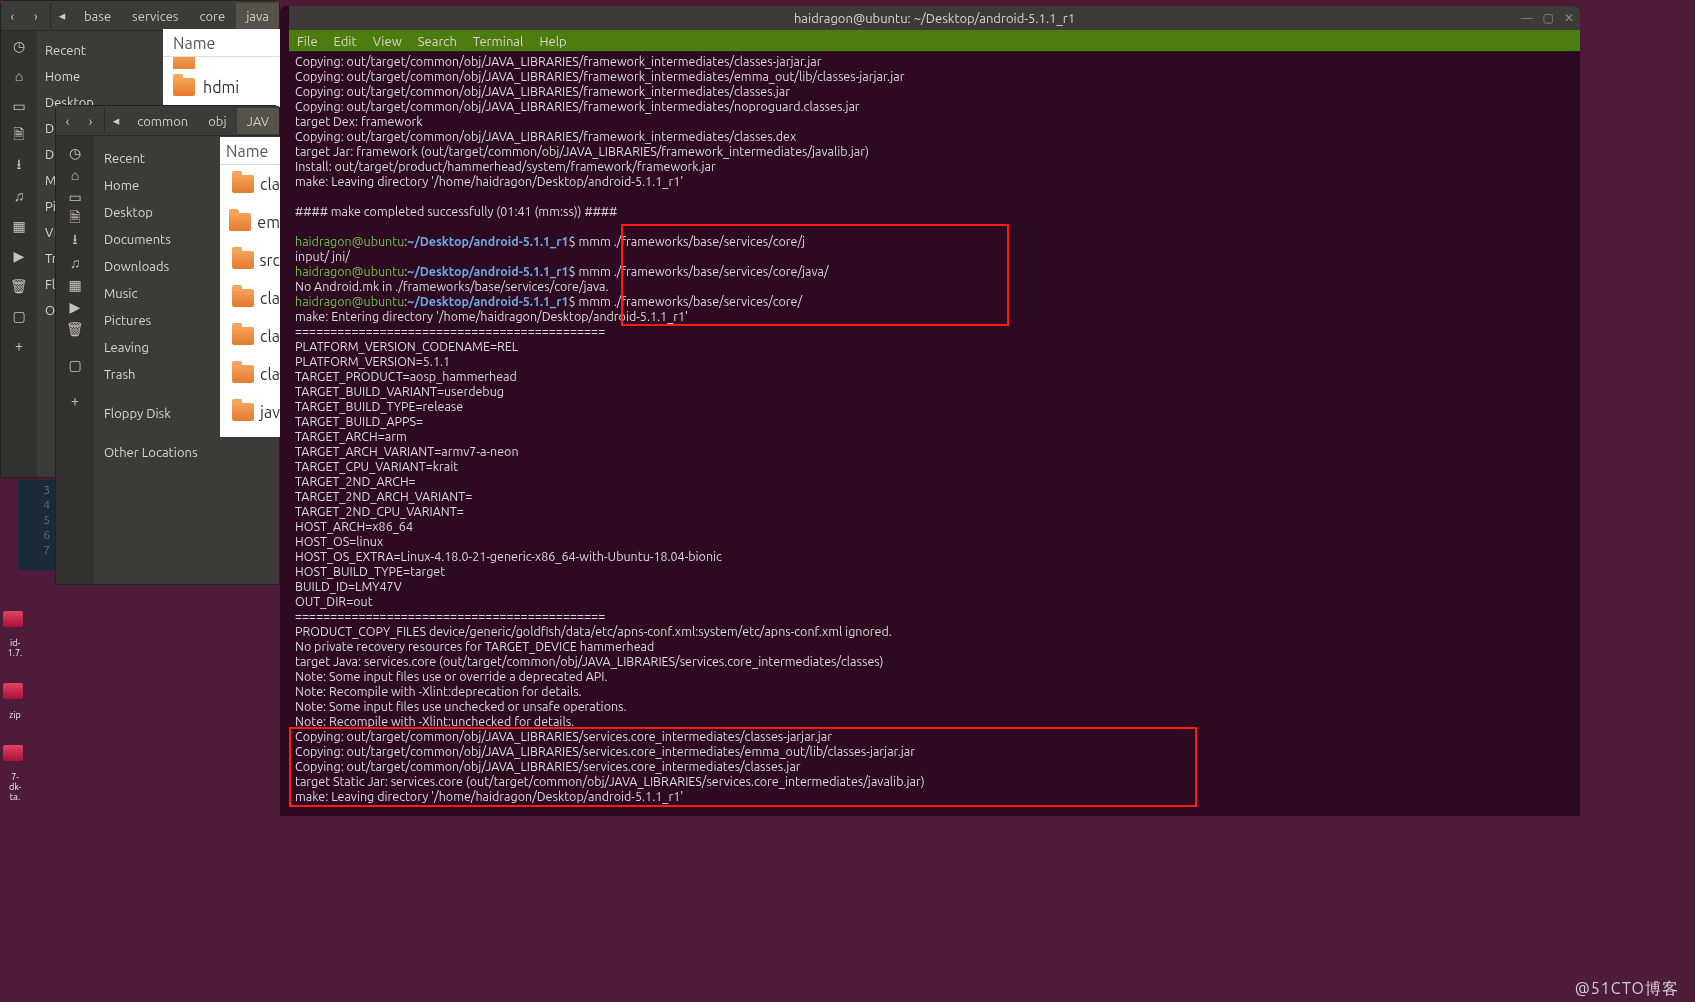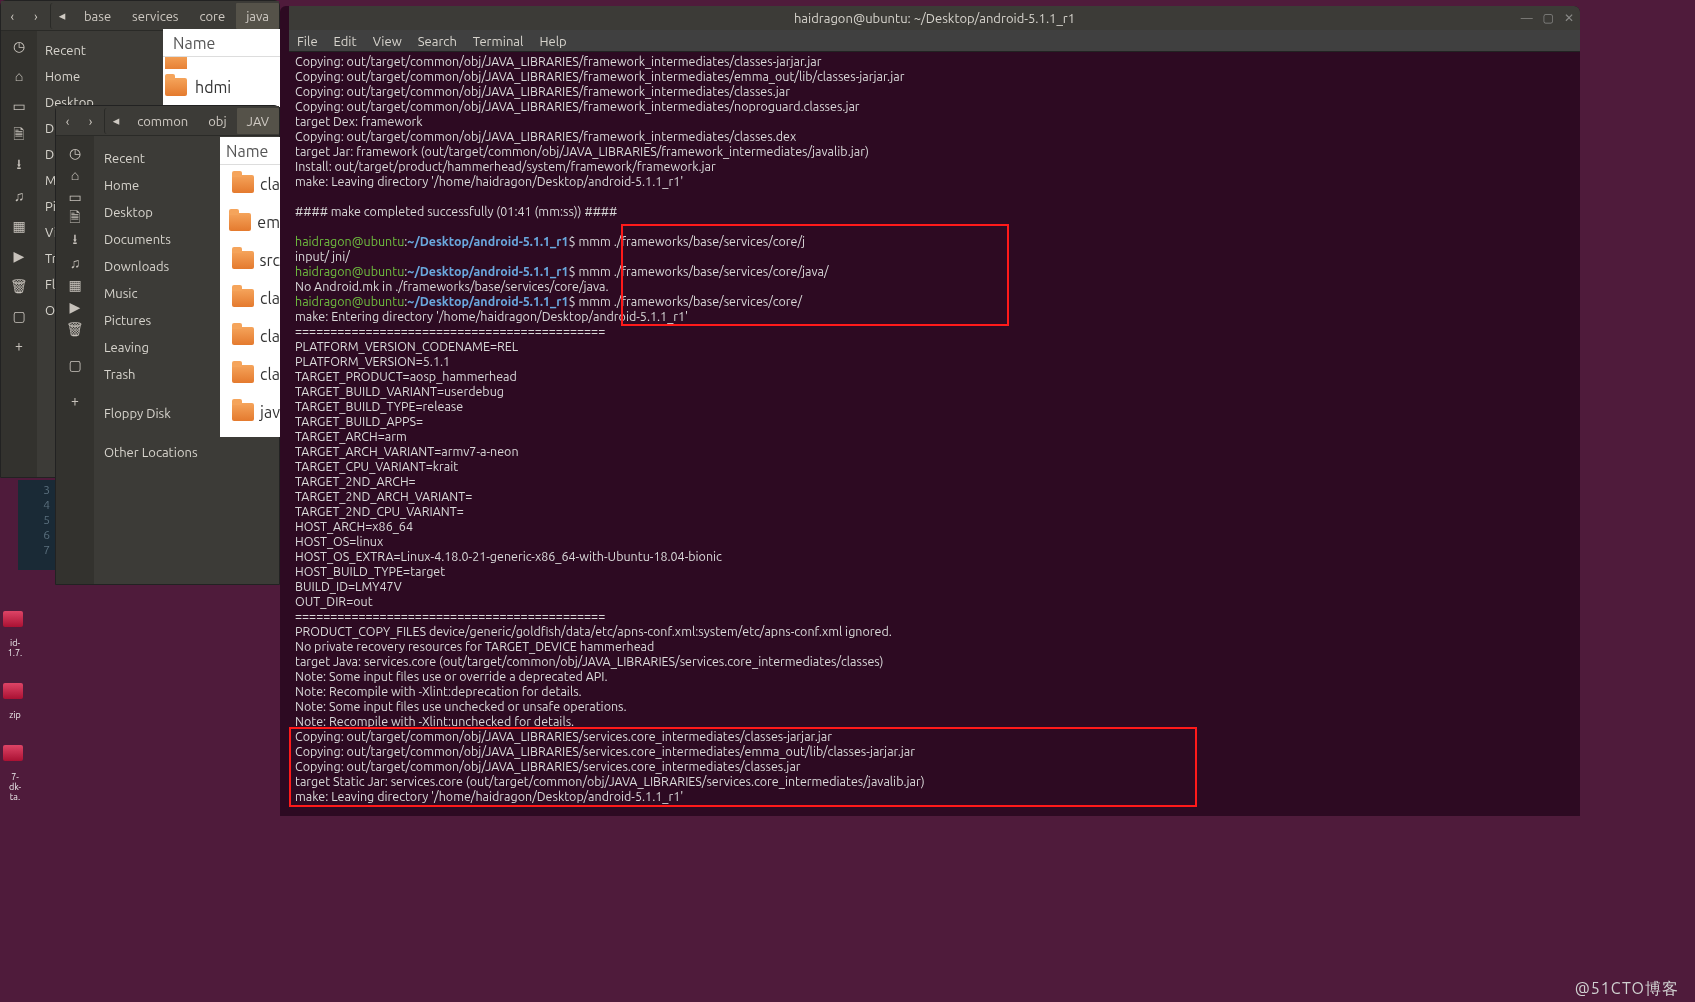--- a/index.html
+++ b/index.html
@@ -27,21 +27,21 @@
   .fm-back-sidebar { width:36px; background:#33322e; display:flex; flex-direction:column; align-items:center; padding-top:6px; gap:12px; }
   .sb-icon { width:18px; height:18px; color:#c7c2bb; display:flex; align-items:center; justify-content:center; font-size:14px; }
   .fm-back-places { flex:1; background:#3c3b37; padding:6px 0; }
   .place-row { display:flex; align-items:center; height:26px; padding-left:8px; color:#d7d4cd; font-size:13px; }
 
   .fm-back-list {
     position:absolute; left:163px; top:29px; width:118px; height:78px;
     background:#fff; color:#333;
   }
   .fm-back-list .namehdr { height:28px; border-bottom:1px solid #ddd; padding-left:10px; display:flex; align-items:center; color:#555; background:#fff; }
-  .fm-back-list .folder-row { height:36px; display:flex; align-items:center; padding-left:2px; gap:8px; }
+  .fm-back-list .folder-row { height:36px; display:flex; align-items:center; padding-left:10px; gap:8px; }
   .fm-back-list .half { height:12px; overflow:hidden; }
   .folder-ico { width:22px; height:18px; background:linear-gradient(#f5a45b,#e47a2e); border-radius:2px; position:relative; }
   .folder-ico::before{content:"";position:absolute;left:0;top:-4px;width:10px;height:6px;background:#f5a45b;border-radius:2px 2px 0 0;}
 
   
   .fm-front {
     position:absolute; left:55px; top:105px; width:225px; height:480px;
     background:#3c3b37; border:1px solid #222; border-radius:6px 6px 0 0;
     display:flex; flex-direction:column; font-size:13px;
   }
@@ -81,21 +81,21 @@
     position:absolute; left:280px; top:6px; right:0; width:1300px; height:810px;
     background:#2d0a22; border-radius:6px 6px 0 0; overflow:hidden;
     display:flex; flex-direction:column;padding-left:9px;
   }
   .term-titlebar {
     height:24px; background:#3c3b37; display:flex; align-items:center; justify-content:center;
     color:#d7d4cd; font-size:13px; position:relative;
   }
   .term-titlebar .winbtns { position:absolute; right:6px; display:flex; gap:10px; color:#8a8a88; font-size:12px; }
   .term-menubar {
-    height:22px; background:#404040; display:flex; align-items:center; padding-left:8px; gap:16px;
+    height:22px; background:#4d7c0f; display:flex; align-items:center; padding-left:8px; gap:16px;
     color:#d7d4cd; font-size:13px; border-bottom:1px solid #222;
   }
   .term-body {
     flex:1; padding:2px 6px; font-family:"DejaVu Sans Mono","Ubuntu Mono",monospace;
     font-size:12.5px; line-height:15px; color:#d9d9d9; white-space:pre; overflow:hidden;
     position:relative;
   }
   .tg { color:#6fbf3f; font-weight:normal; } 
   .tb { color:#6aa9df; font-weight:bold; } 
   .tw { color:#d9d9d9; }

